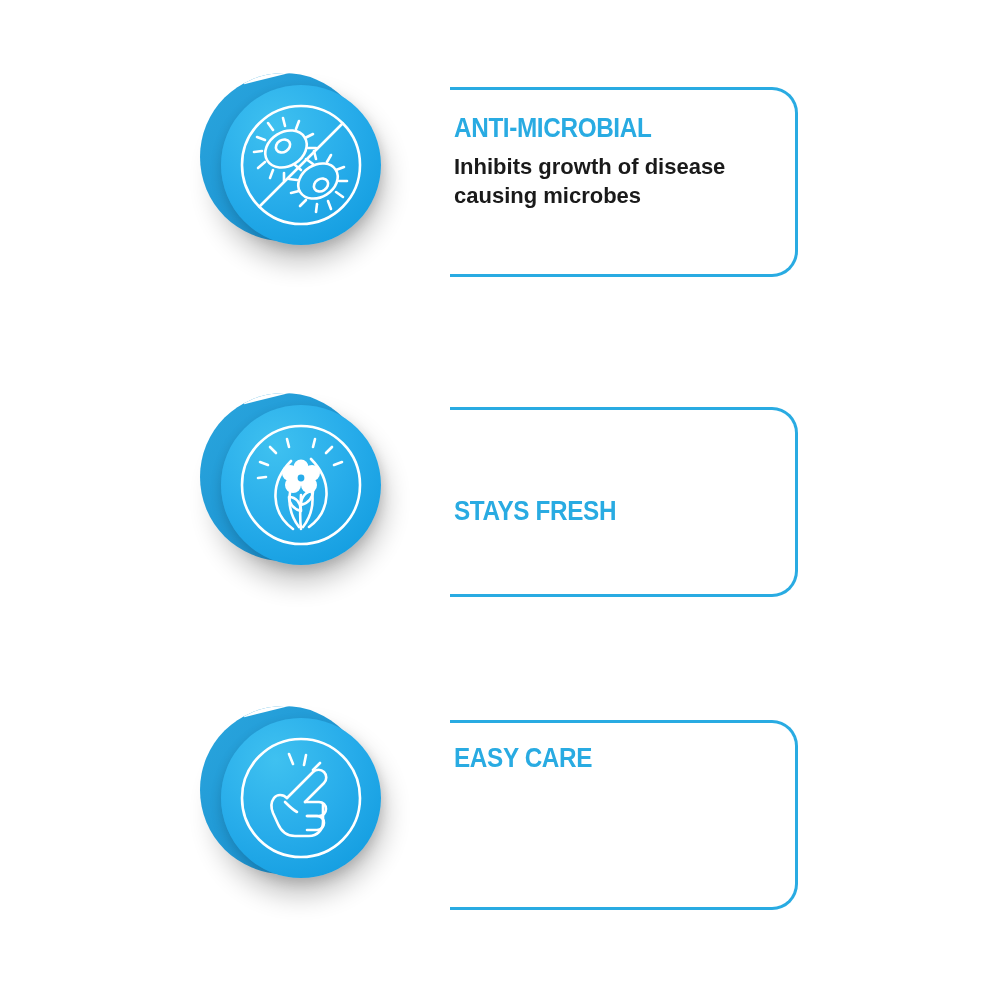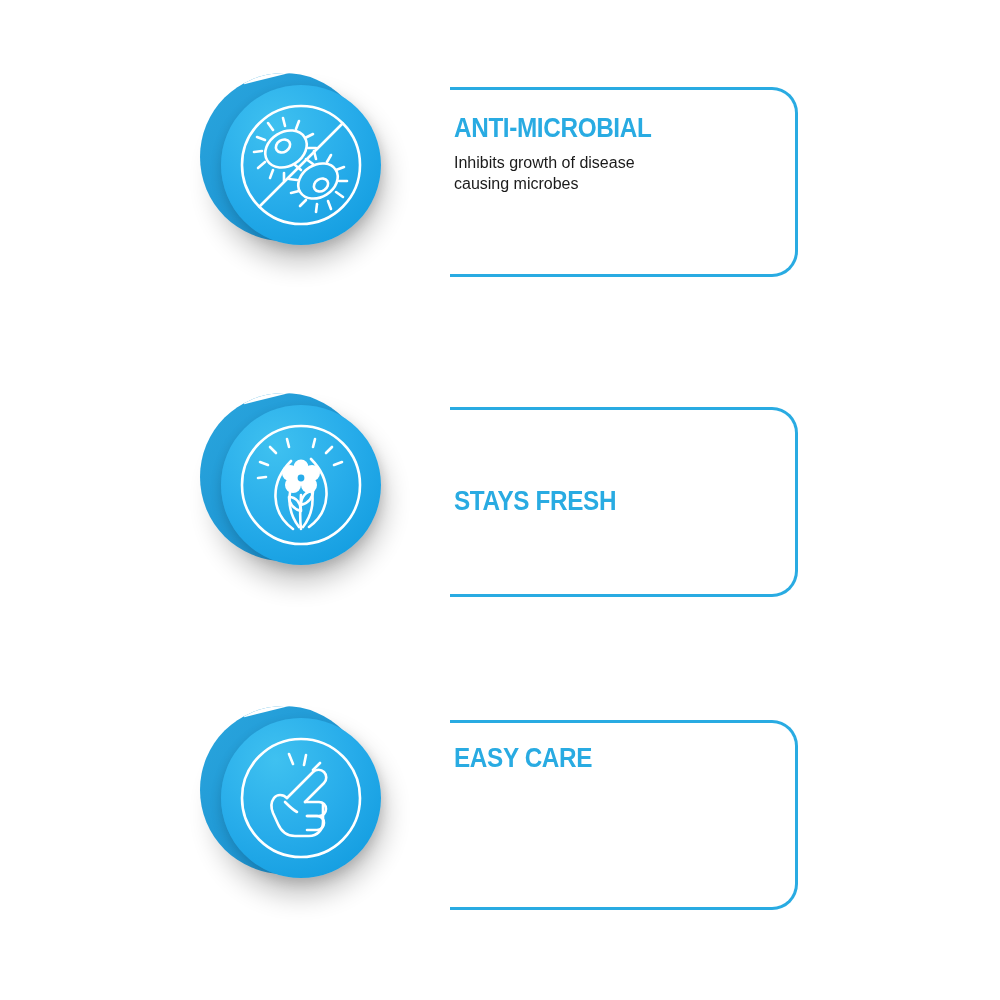--- a/index.html
+++ b/index.html
@@ -127,40 +127,40 @@
     left: 2px;
     top: 0;
     width: 330px;
     height: 100%;
     display: flex;
     flex-direction: column;
     justify-content: center;
     padding-left: 2px;
   }
   .feature-row.row-0 .card-body { justify-content: flex-start; padding-top: 25px; }
-  .feature-row.row-1 .card-body { justify-content: center; padding-top: 4px; }
+  .feature-row.row-1 .card-body { justify-content: center; padding-top: 14px; }
   .feature-row.row-2 .card-body { justify-content: flex-start; padding-top: 22px; }
 
   .feature-title {
     color: #29abe2;
     font-family: "Liberation Sans", sans-serif;
     font-weight: 700;
     font-size: 27px;
     letter-spacing: -.4px;
     line-height: 1;
     margin: 0 0 10px 0;
     transform: scaleX(.9);
     transform-origin: left center;
     white-space: nowrap;
   }
   .feature-desc {
     color: #1a1a1a;
     font-family: "Liberation Sans", sans-serif;
-    font-weight: 400;
-    font-size: 16px;
+    font-weight: 700;
+    font-size: 22px;
     line-height: 1.32;
     margin: 0;
     white-space: pre-line;
   }
 </style>
 </head>
 <body>
 
 <div class="feature-list">
 

